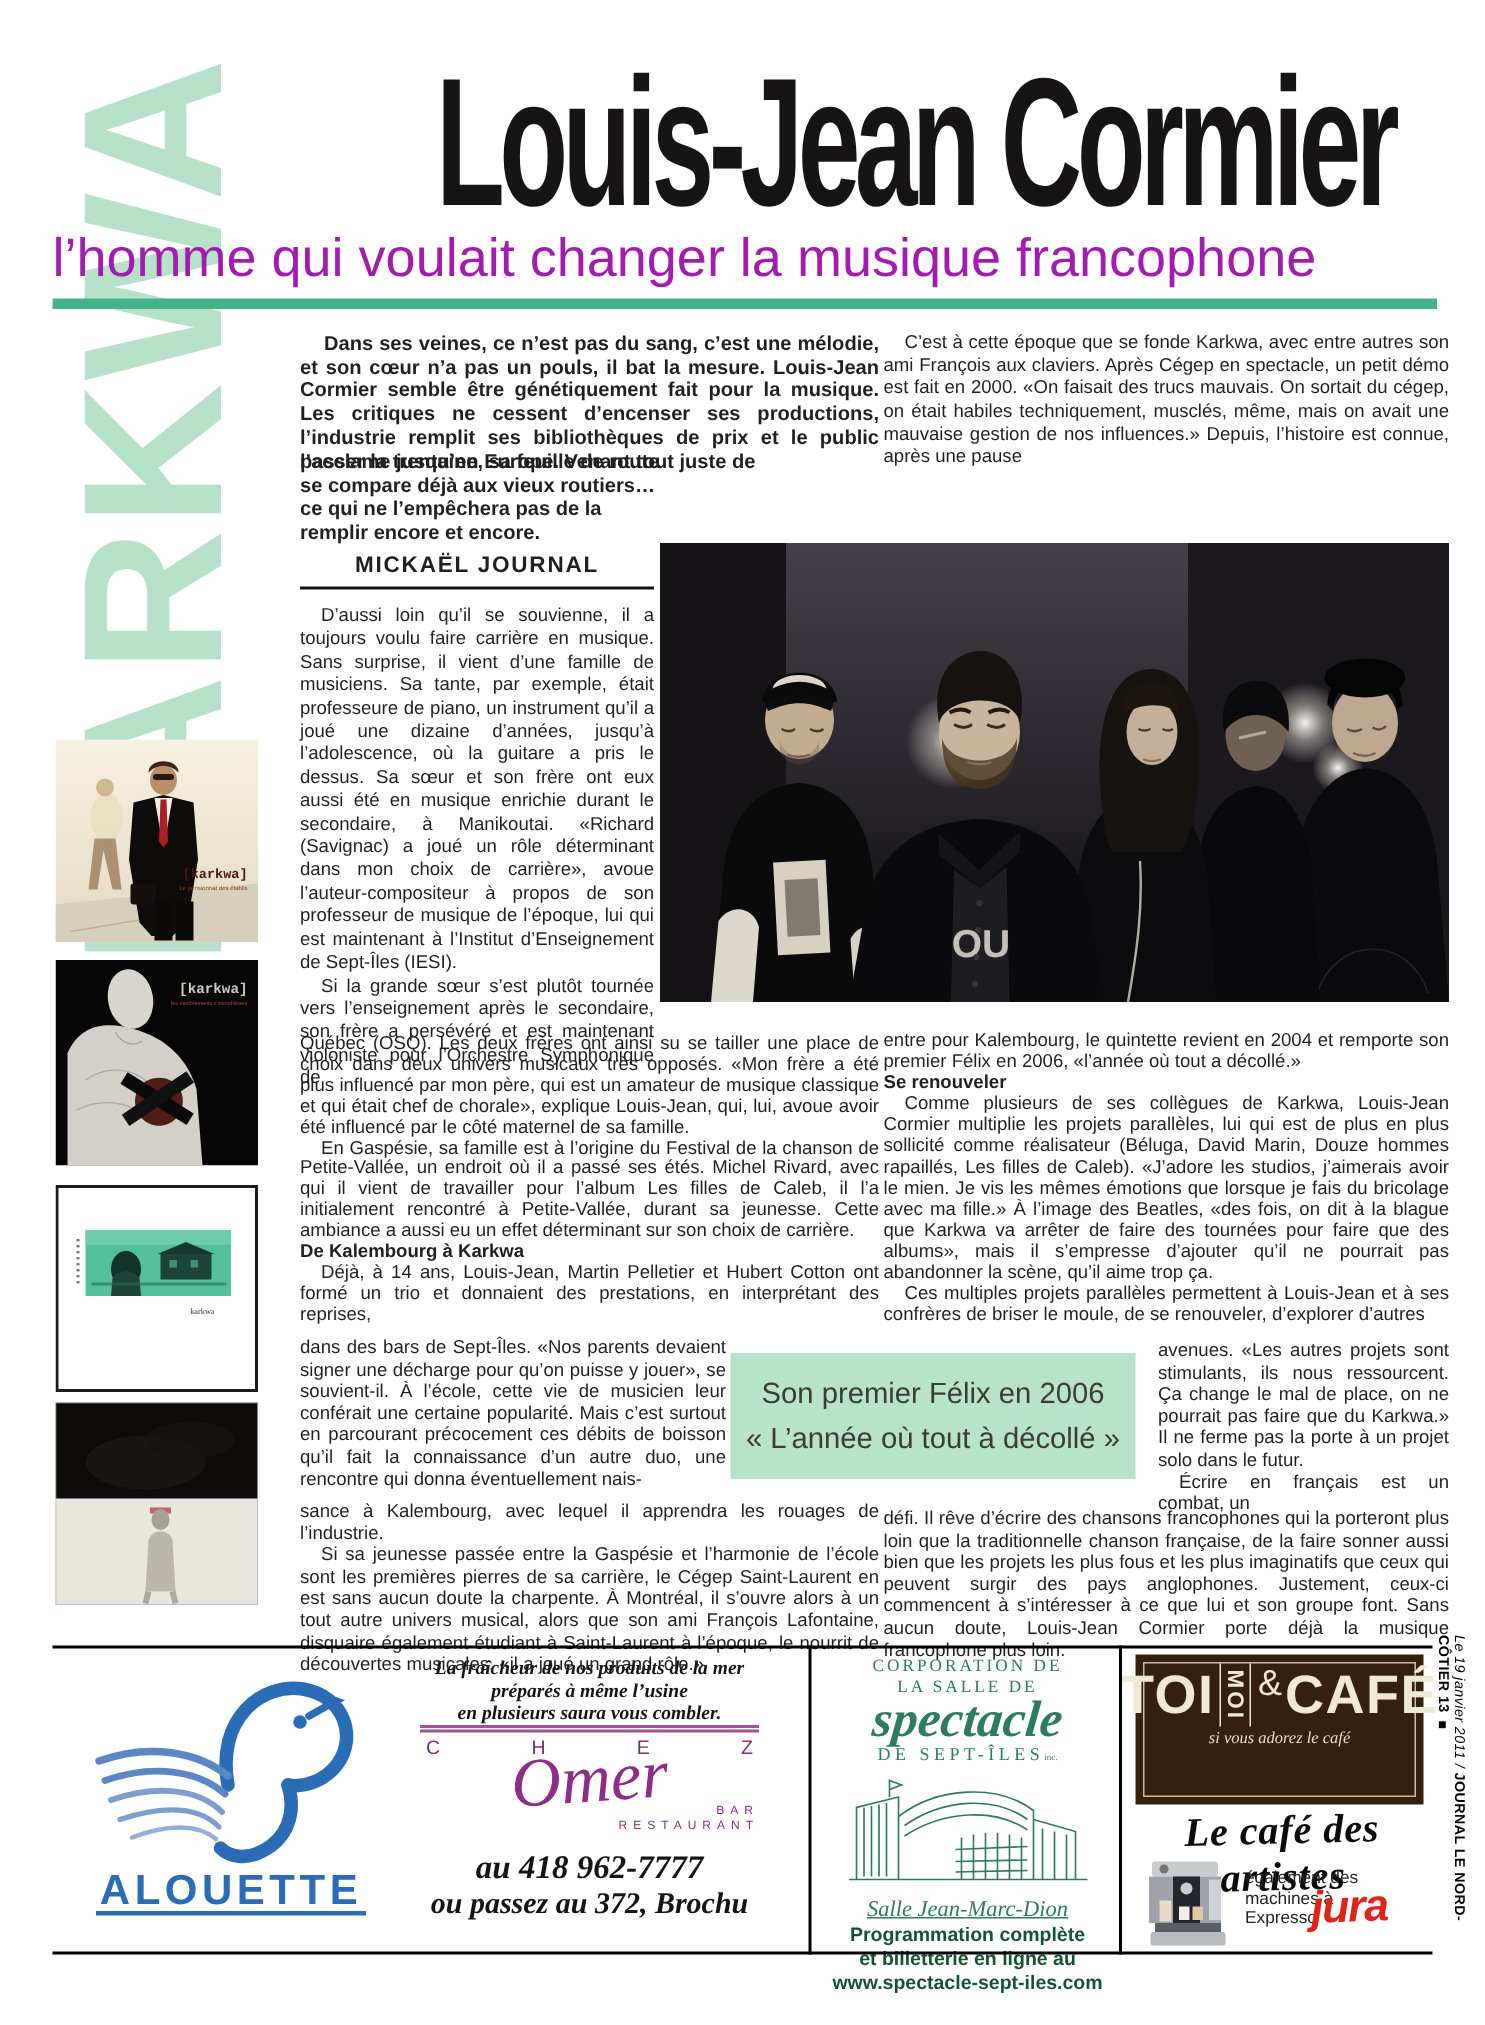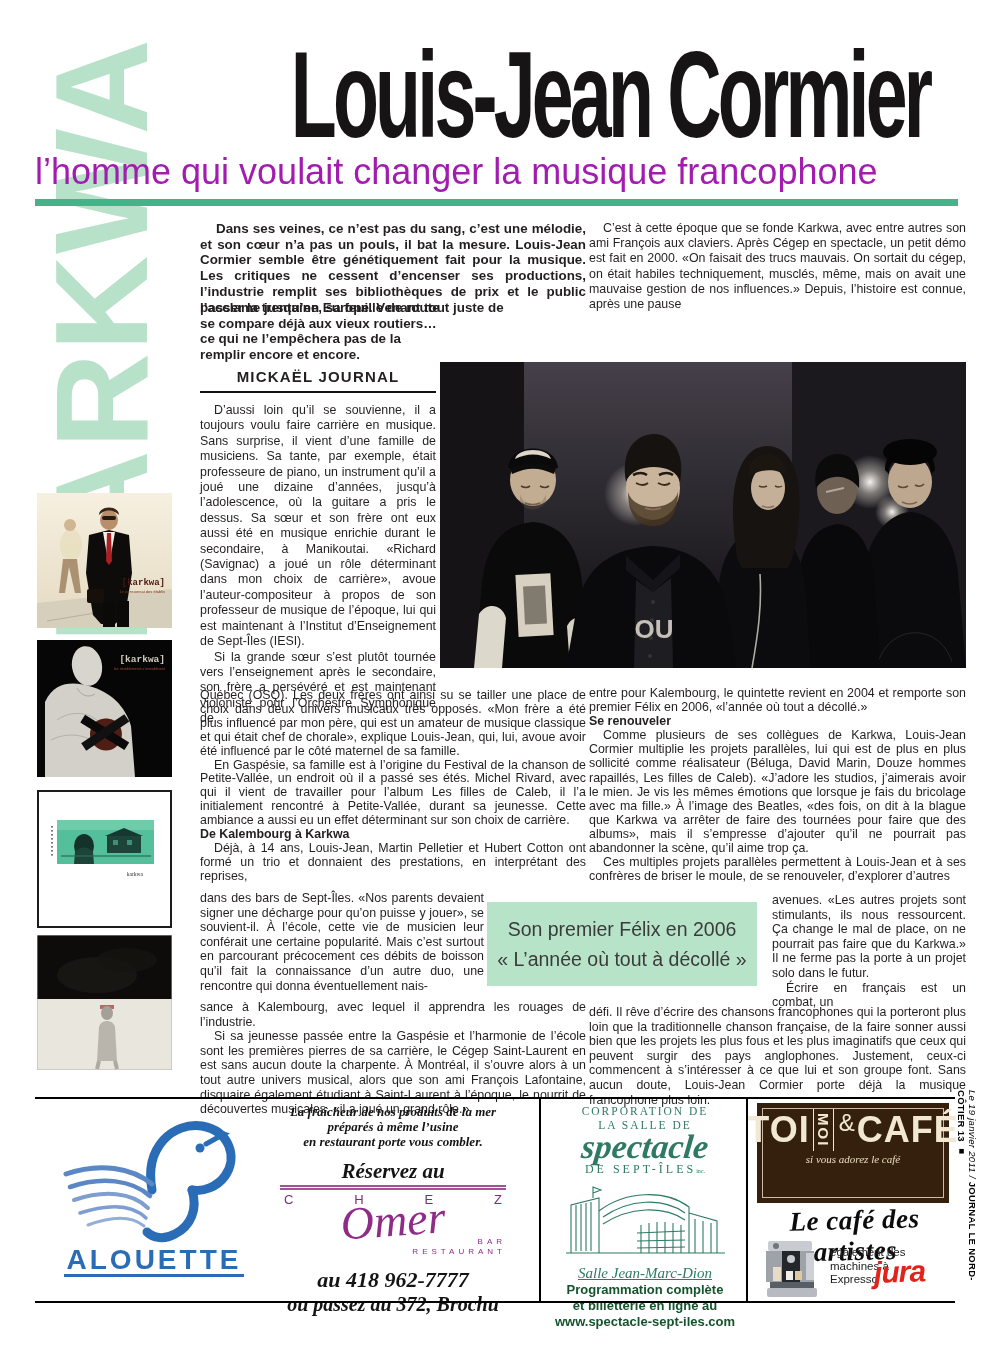--- a/index.html
+++ b/index.html
@@ -348,22 +348,21 @@
         <path d="M40,113 C64,104 84,104 96,114" stroke-width="3" stroke="#93aed8"></path>
       </g>
       <text x="106" y="157" text-anchor="middle" font-family="Liberation Sans, sans-serif" font-size="28" font-weight="bold" letter-spacing="3" fill="#2a6db6">ALOUETTE</text>
       <rect x="16" y="162" width="180" height="3" fill="#2a6db6"></rect>
     </svg>
   </div>
 
   <div id="chez-omer" class="abs">
     <div class="tag">La fraîcheur de nos produits de la mer</div>
     <div class="tag">préparés à même l’usine</div>
-    <div class="tag">en restaurant porte vous combler.</div>
-    <div class="reserve">Réservez au</div>
+    <div class="tag">en plusieurs saura vous combler.</div>
     <div class="chez-rule"></div>
     <div class="chez-rule"></div>
     <div id="chez-letters">
       <span>C</span>
       <span>H</span>
       <span>E</span>
       <span>Z</span>
     </div>
     <div id="omer-script">Omer</div>
     <div id="bar-rest">

